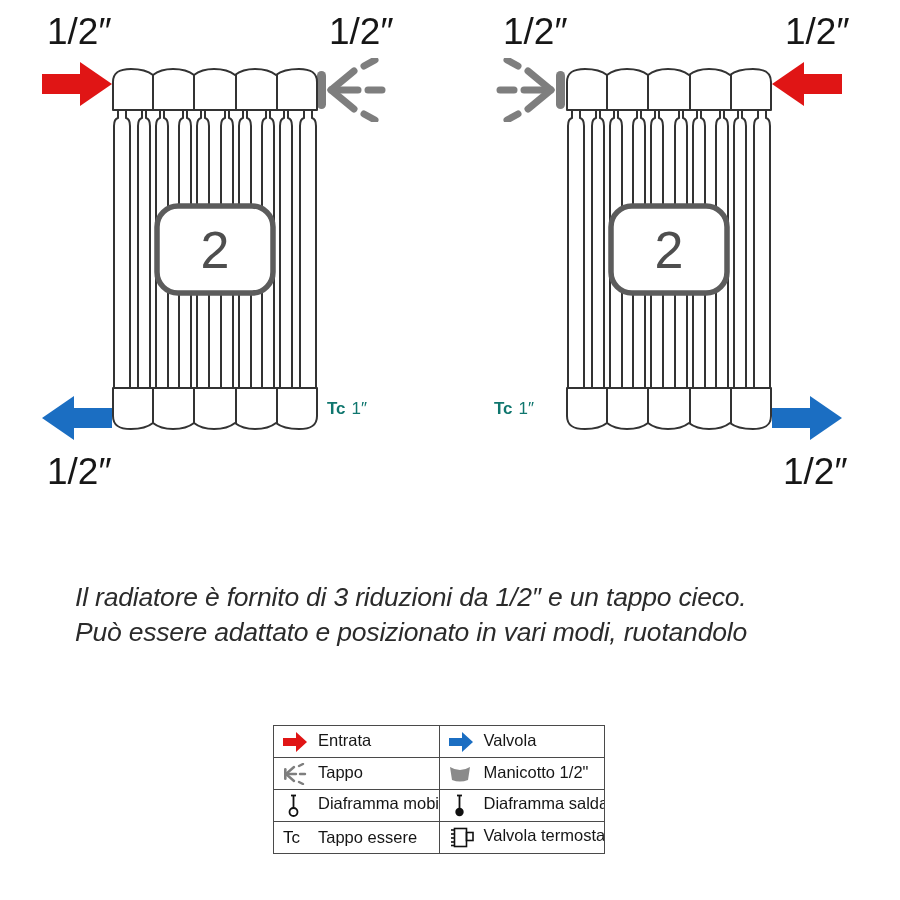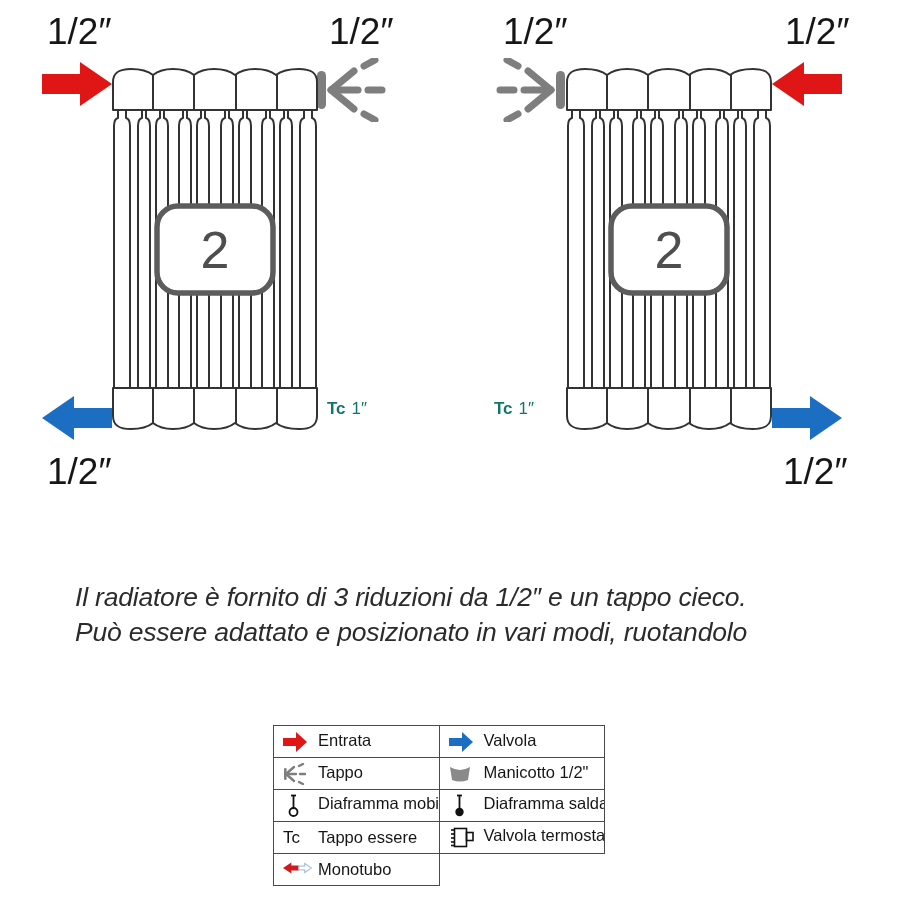--- a/index.html
+++ b/index.html
@@ -278,30 +278,16 @@
                 <line x1="2" y1="16" x2="5.5" y2="16"></line>
                 <line x1="2" y1="19.5" x2="5.5" y2="19.5"></line>
                 <rect x="17.5" y="6.5" width="6.5" height="8"></rect>
               </g>
             </svg>
           </span>
           <span class="llabel">Valvola termostatica</span>
         </div>
       </td>
     </tr>
-    <tr>
-      <td>
-        <div class="cell-inner">
-          <span class="licon">
-            <svg width="36" height="16" viewBox="0 0 36 16">
-              <polygon points="10,1.5 10,5 19,5 19,11 10,11 10,14.5 0,8" fill="#cf1b1b"></polygon>
-              <polygon points="19,5.8 26,5.8 26,2.5 34,8 26,13.5 26,10.2 19,10.2" fill="#ffffff" stroke="#a9c4de" stroke-width="1.4"></polygon>
-            </svg>
-          </span>
-          <span class="llabel">Monotubo</span>
-        </div>
-      </td>
-      <td class="cell-empty"></td>
-    </tr>
   </tbody>
     </table>
 
 </div>
 
 </body></html>

